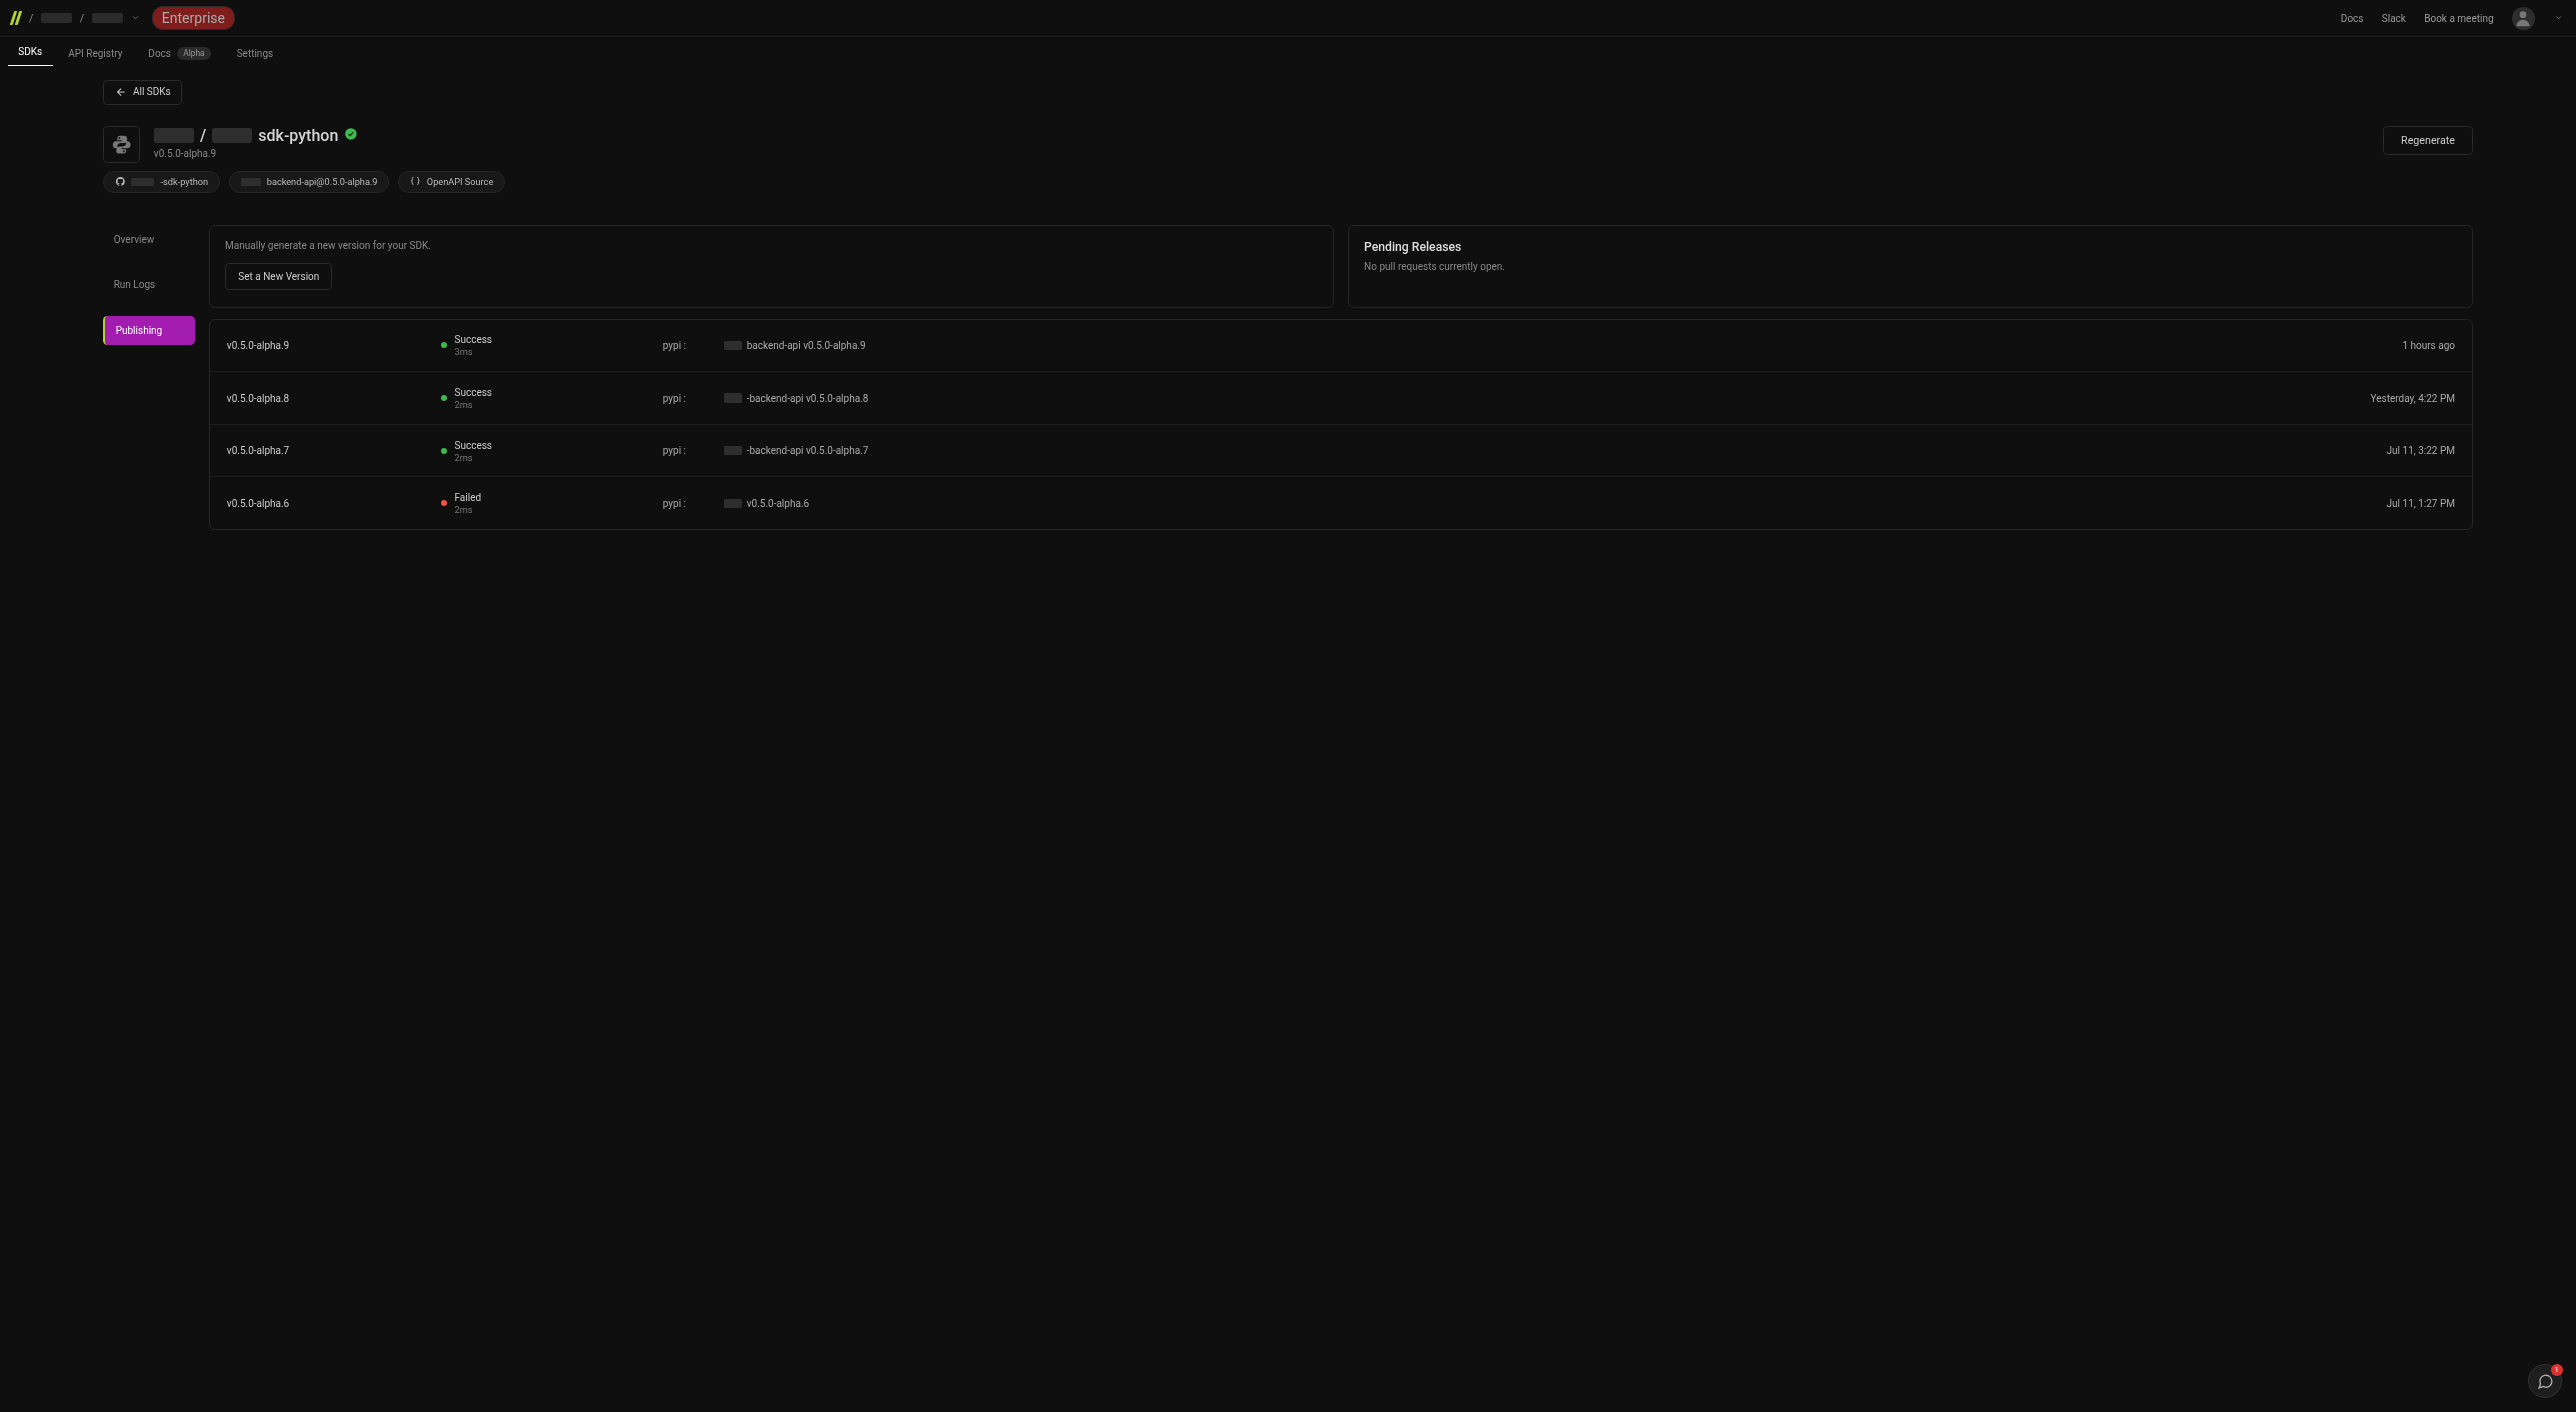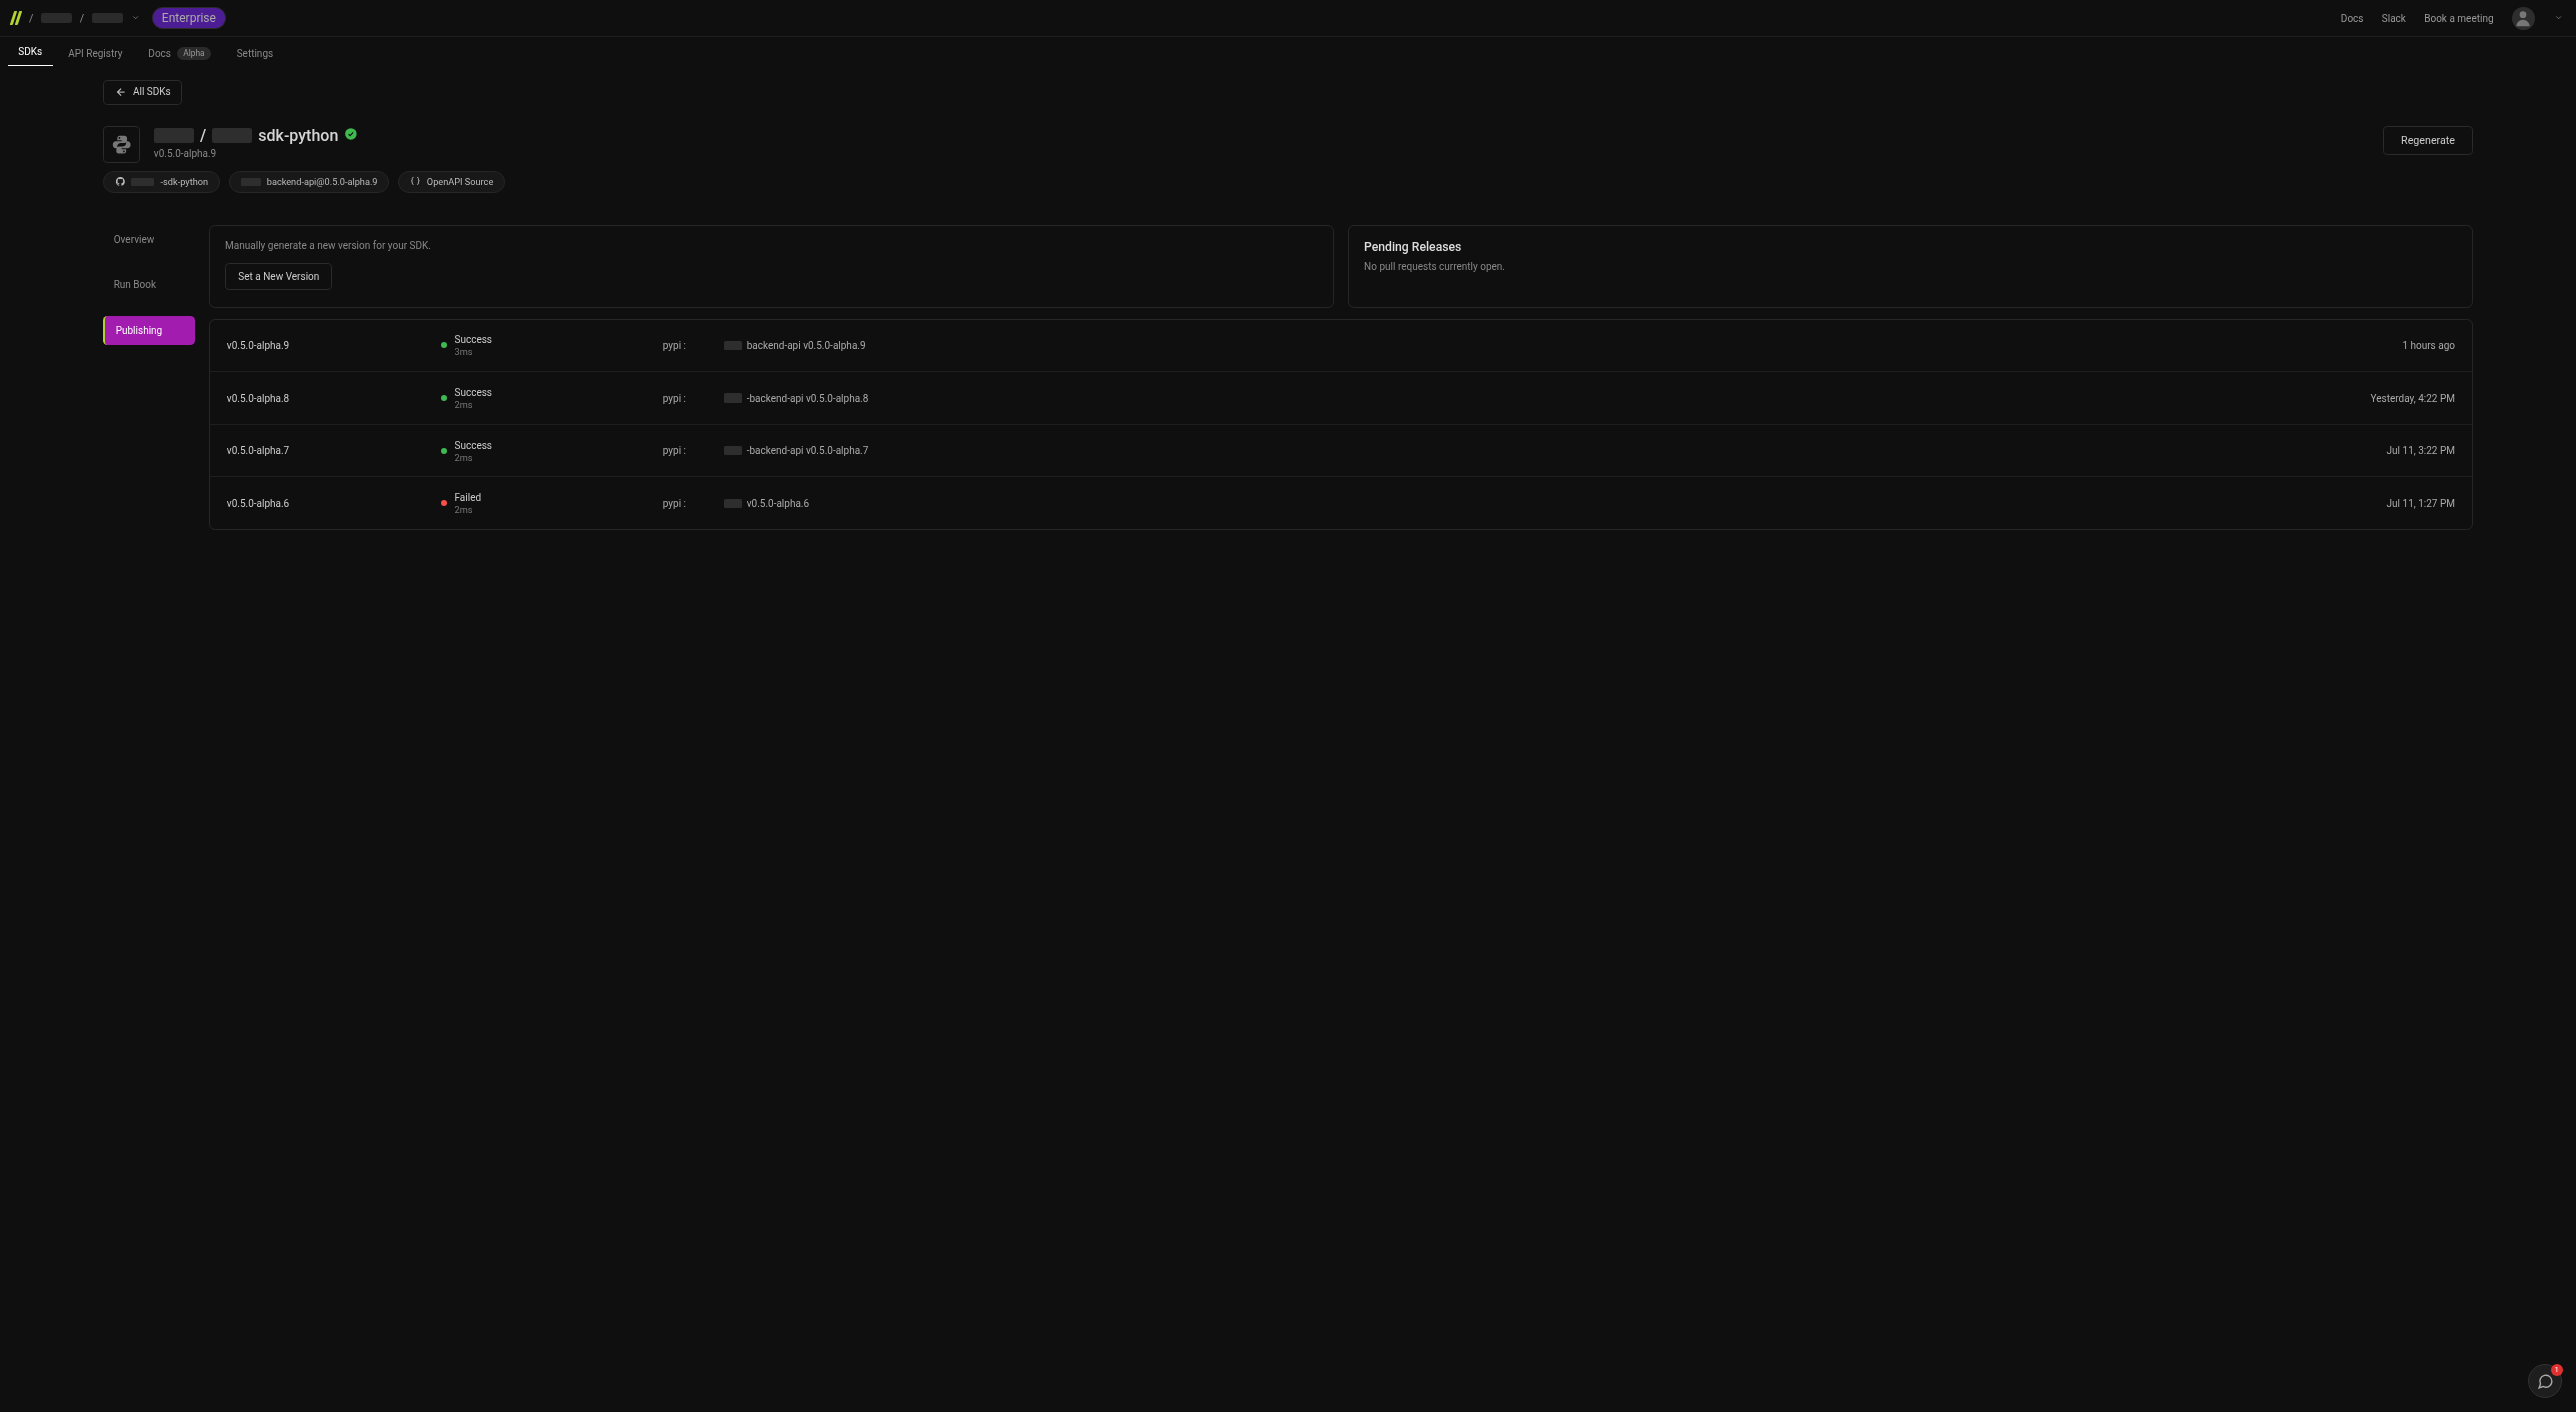--- a/index.html
+++ b/index.html
@@ -25,24 +25,24 @@
       gap: 1.5px;
       margin-right: 9.2px;
     }
     .logo-bar { width: 3.1px; height: 13.8px; background: #b3d334; transform: skewX(-18deg); border-radius: 0.8px; }
     .breadcrumb { display: flex; align-items: center; gap: 7.6px; color: #888; }
     .breadcrumb .redacted { background: #2b2b2b; border-radius: 2.3px; display: inline-block; height: 10.7px; width: 31px; }
     .chevron-down { width: 10.7px; height: 10.7px; display: inline-flex; align-items: center; justify-content: center; }
     .enterprise-badge {
       margin-left: 10.7px;
       padding: 3.1px 9.2px;
-      background: #4c1d95;
+      background: #7f1d1d;
       border: 0.8px solid #2b2b2b;
       border-radius: 10.7px;
-      font-size: 12px;
+      font-size: 14px;
       color: #aaa;
     }
     .topbar-right { margin-left: auto; display: flex; align-items: center; gap: 18.3px; }
     .topbar-link { color: #999; cursor: pointer; font-size: 10px;}
     .avatar {
       width: 23px; height: 23px;
       border-radius: 50%;
       background: #2e2e2e;
       display: flex; align-items: center; justify-content: center;
       overflow: hidden;
@@ -320,21 +320,21 @@
           <path d="M8 3c-2 0-3 1-3 3v3c0 1.5-1 2-2 2 1 0 2 .5 2 2v3c0 2 1 3 3 3M16 3c2 0 3 1 3 3v3c0 1.5 1 2 2 2-1 0 -2 .5-2 2v3c0 2-1 3-3 3"></path>
         </svg>
       <span>OpenAPI Source</span>
     </div>
   </div>
 
   
   <div class="main-split">
     <div class="side-nav">
       <div class="side-nav-item">Overview</div>
-      <div class="side-nav-item">Run Book</div>
+      <div class="side-nav-item">Run Logs</div>
       <div class="side-nav-item active">Publishing</div>
     </div>
 
     <div class="main-right">
       <div class="two-panes">
         <div class="card">
           <p>Manually generate a new version for your SDK.</p>
           <div class="set-version-btn">Set a New Version</div>
         </div>
         <div class="card">

